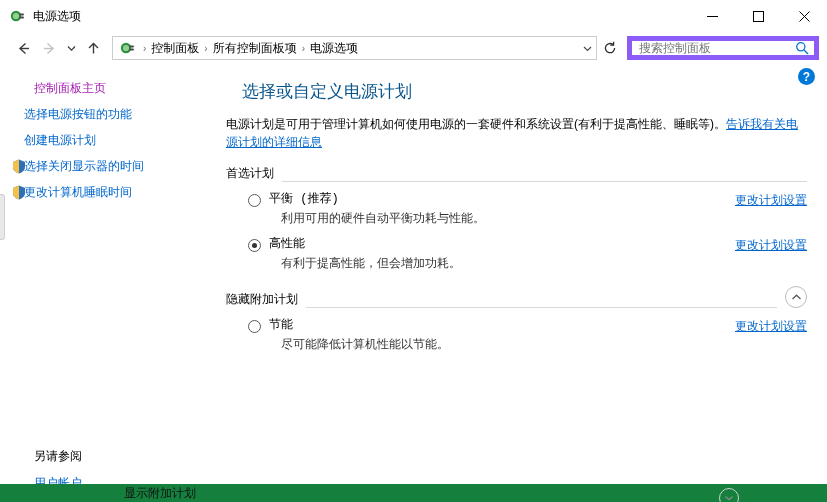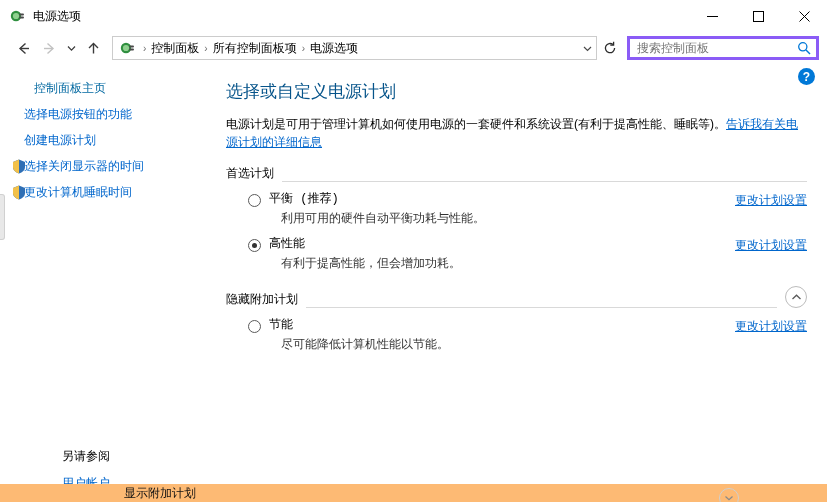--- a/index.html
+++ b/index.html
@@ -105,21 +105,21 @@
   .refresh {
     width: 22px; height: 24px;
     display: flex; align-items: center; justify-content: center;
     color: #2b2b2b; font-size: 13px;
     flex: 0 0 auto;
     margin-left: 2px;
   }
   .search-box {
     width: 192px;
     height: 24px;
-    border: 3px solid #8b5cf6;
+    border: 5px solid #8b5cf6;
     margin-left: 6px;
     display: flex;
     align-items: center;
     background: #fff;
     flex: 0 0 auto;
   }
   .search-input {
     border: none;
     outline: none;
     flex: 1 1 auto;
@@ -143,41 +143,40 @@
     position: relative;
   }
   .sidebar {
     width: 216px;
     flex: 0 0 216px;
     padding-top: 12px;
     position: relative;
   }
   .side-home {
     padding: 4px 0 4px 34px;
-    color: #0369a1;
+    color: #a21caf;
     font-size: 12px;
   }
   .side-link {
     padding: 5px 0 5px 24px;
     color: #0066cc;
     font-size: 12px;
     position: relative;
     line-height: 16px;
   }
   .side-link .shield {
     position: absolute;
     left: 12px;
     top: 6px;
     width: 14px; height: 15px;
   }
   .see-also {
     position: absolute;
     left: 0; right: 0;
     bottom: 0;
-    padding-left: 28px;
   }
   .see-also-title {
     padding: 4px 0 6px 34px;
     color: #000;
     font-size: 12px;
   }
   .see-also-link {
     padding: 4px 0 10px 34px;
     color: #0066cc;
     font-size: 12px;
@@ -198,21 +197,21 @@
     background: #0078d7;
     color: #fff;
     font-size: 12px;
     font-weight: bold;
     display: flex;
     align-items: center;
     justify-content: center;
     line-height: 1;
   }
   h1.page-title {
-    margin: 0 0 12px 0;
+    margin: 0 0 12px 16px;
     font-size: 17px;
     font-weight: normal;
     color: #06548a;
   }
   .desc {
     font-size: 12px;
     color: #000;
     line-height: 18px;
     margin: 0 0 12px 0;
     max-width: 592px;
@@ -281,21 +280,21 @@
     font-size: 12px;
     white-space: nowrap;
     margin-left: 12px;
     flex: 0 0 auto;
   }
 
   .bottom-strip {
     position: absolute;
     left: 0; right: 0; bottom: 0;
     height: 18px;
-    background: #fdba74;
+    background: #15803d;
   }
   .bottom-text {
     position: absolute;
     left: 124px;
     bottom: 0;
     font-size: 12px;
     color: #111;
   }
   .bottom-circle {
     position: absolute;

